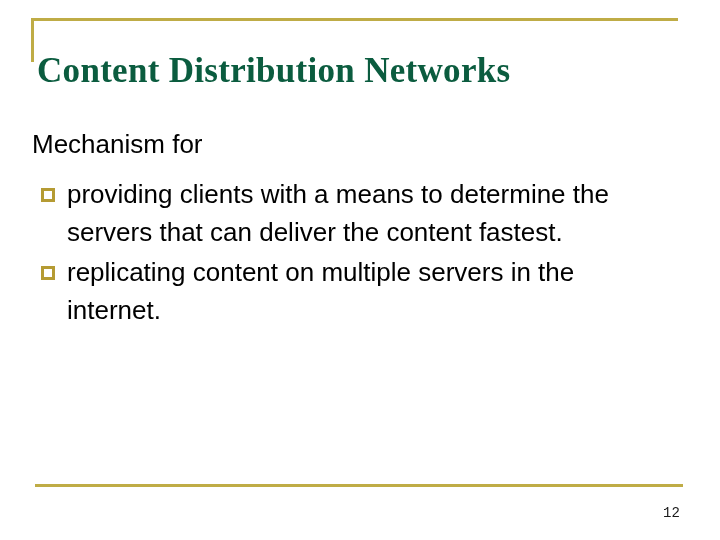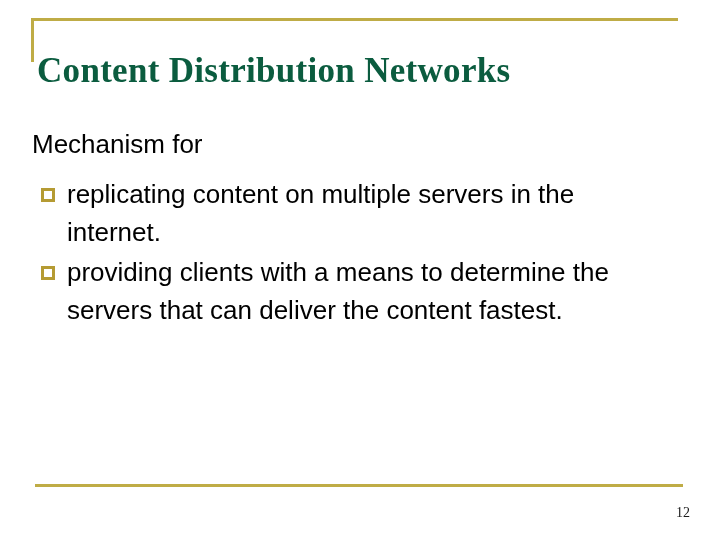--- a/index.html
+++ b/index.html
@@ -100,51 +100,50 @@
   }
   .bullet-text {
     display: block;
   }
 
   
   .page-number {
     position: absolute;
     left: 663px;
     top: 505px;
-    font-family: Liberation Serif, serif;
+    font-family: Liberation Mono, monospace;
     font-size: 14px;
     line-height: 16px;
     color: #1a1a1a;
-    margin-left: 13px;
   }
 </style>
 </head>
 <body>
 
 <div class="slide">
 
   <div class="rule-top"></div>
   <div class="rule-left"></div>
 
   <h1 class="title">Content Distribution Networks</h1>
 
   <div class="body">
 
     <p class="lead">Mechanism for</p>
 
     <ul class="bullet-list">
 
       <li class="bullet-item">
         <span class="bullet-marker"></span>
-        <span class="bullet-text">replicating content on multiple servers in the internet.</span>
+        <span class="bullet-text">providing clients with a means to determine the servers that can deliver the content fastest.</span>
       </li>
 
       <li class="bullet-item">
         <span class="bullet-marker"></span>
-        <span class="bullet-text">providing clients with a means to determine the servers that can deliver the content fastest.</span>
+        <span class="bullet-text">replicating content on multiple servers in the internet.</span>
       </li>
 
     </ul>
   </div>
 
   <div class="rule-bottom"></div>
 
   <div class="page-number">12</div>
 
 </div>

